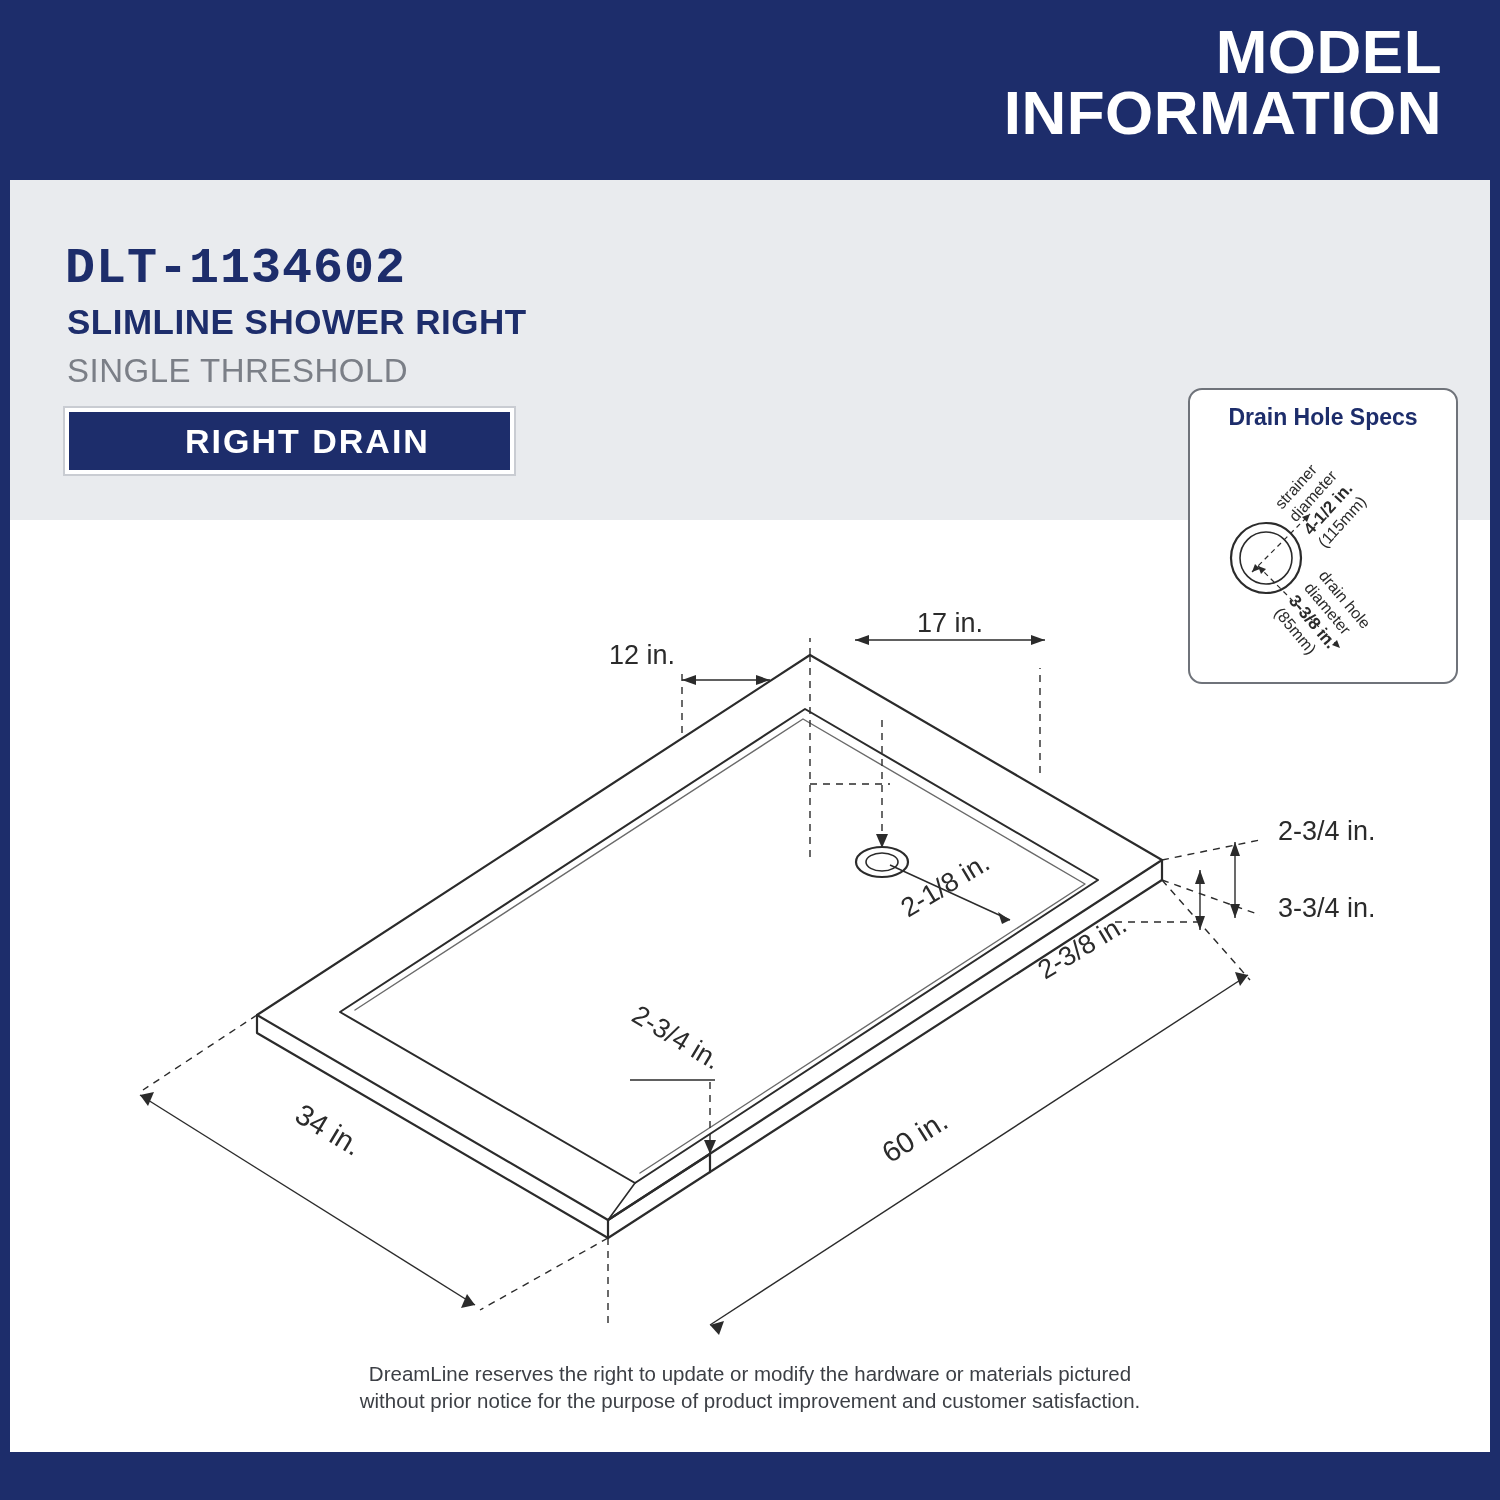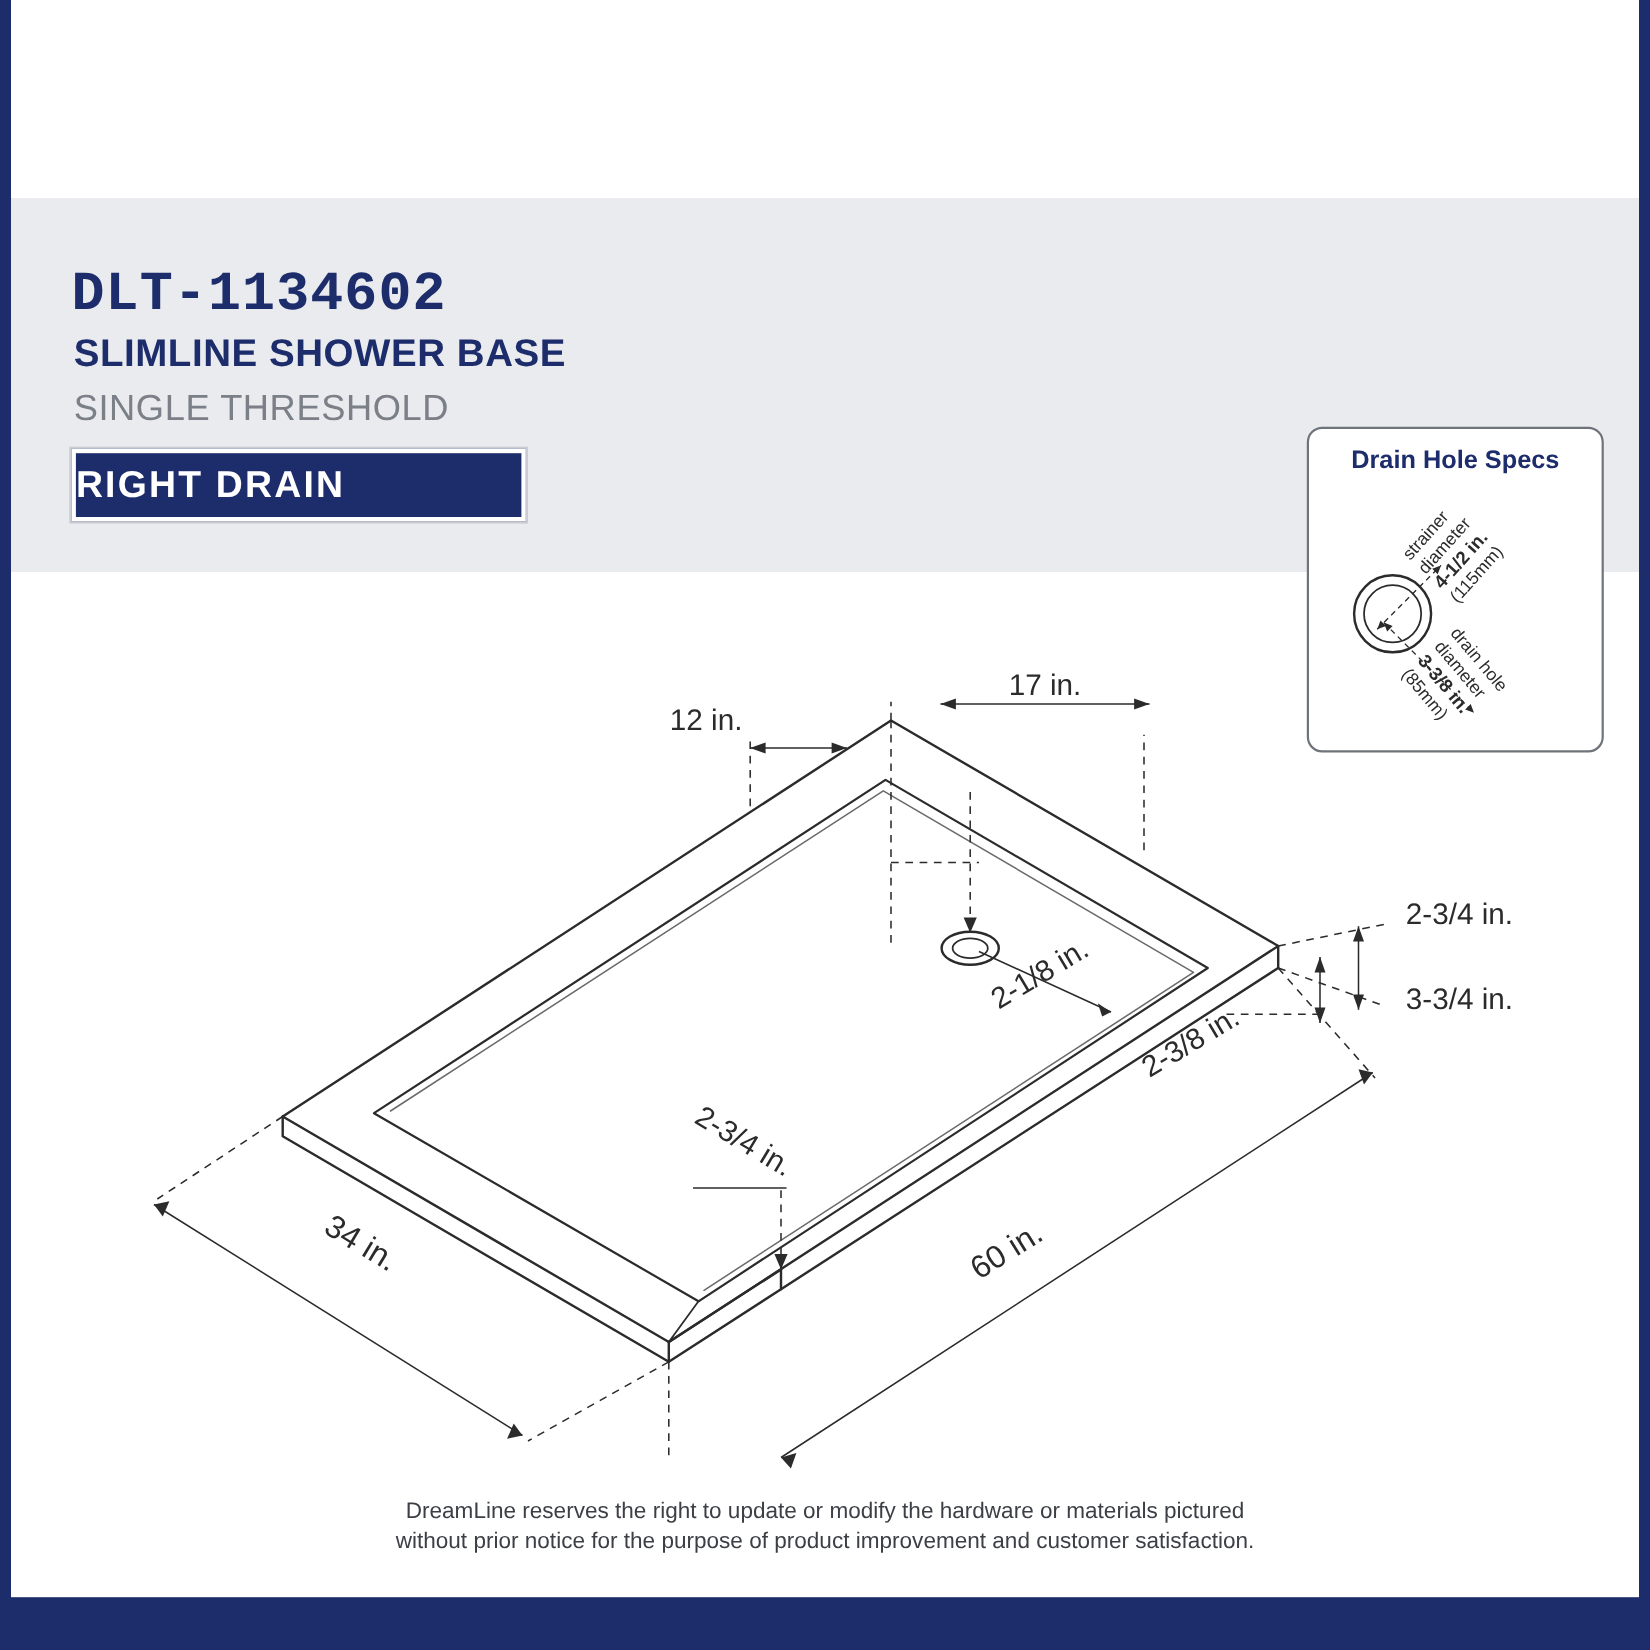--- a/index.html
+++ b/index.html
@@ -47,21 +47,21 @@
   .model-sub2{
     position:absolute;left:57px;top:172px;
     color:#7b7f87;font-size:33px;letter-spacing:0.5px;
   }
   .drain-chip{
     position:absolute;left:55px;top:228px;
     width:405px;height:58px;
     background:#1d2d6b;
     border:4px solid #ffffff;
     box-shadow:0 0 0 2px #c9ccd2;
-    display:flex;align-items:center;justify-content:flex-start;
+    display:flex;align-items:center;justify-content:center;padding-left:36px;
   }
   .drain-chip span{
     color:#ffffff;font-size:34px;font-weight:bold;letter-spacing:2px;
   }
   
   .spec-box{
     position:absolute;left:1178px;top:208px;width:266px;height:292px;
     border:2px solid #6f737a;border-radius:14px;background:#ffffff;
   }
   .spec-title{
@@ -81,24 +81,30 @@
   .footer-bar{
     position:absolute;left:0;right:0;bottom:0;height:48px;background:#1d2d6b;
   }
   text{font-family:"Liberation Sans", sans-serif;}
 </style>
 </head>
 <body>
 
 <div class="page">
 
+  <div class="header-bar">
+    <div class="header-title">
+      <span>MODEL</span>
+      <span class="l2">INFORMATION</span>
+    </div>
+  </div>
 
   <div class="sub-band">
     <div class="model-number">DLT-1134602</div>
-    <div class="model-sub1">SLIMLINE SHOWER BASE</div>
+    <div class="model-sub1">SLIMLINE SHOWER RIGHT</div>
     <div class="model-sub2">SINGLE THRESHOLD</div>
     <div class="drain-chip">
       <span>RIGHT DRAIN</span>
     </div>
 
     <div class="spec-box">
       <div class="spec-title">Drain Hole Specs</div>
       <svg class="spec-svg" width="266" height="292" viewBox="0 0 266 292">
 
         <circle cx="76" cy="168" r="35" fill="none" stroke="#2b2b2b" stroke-width="2.2"></circle>

